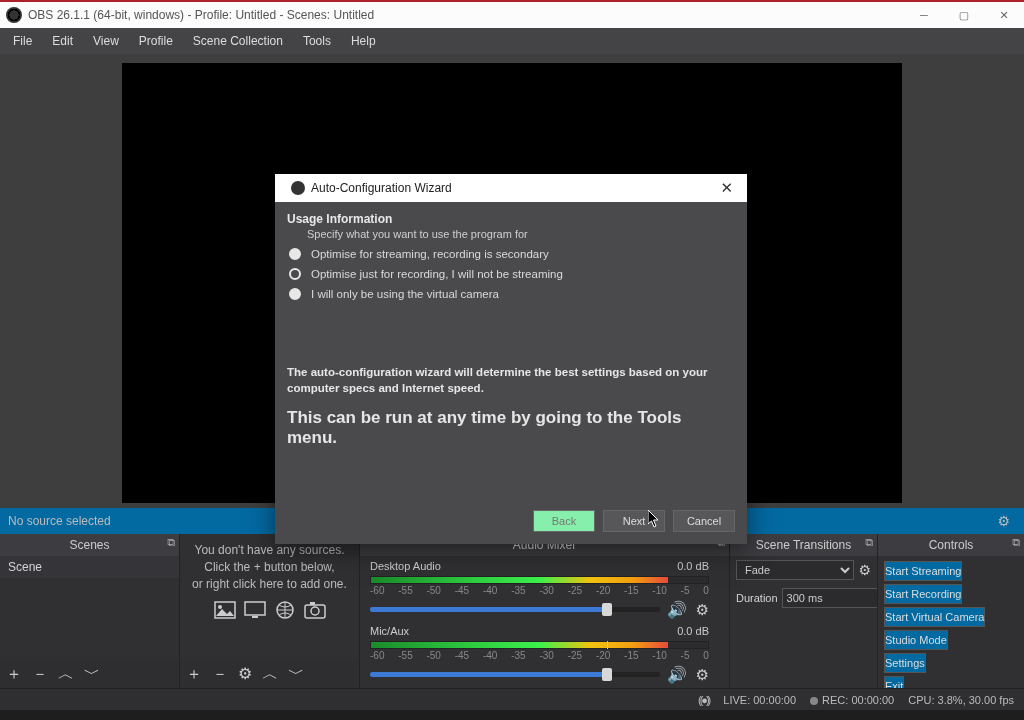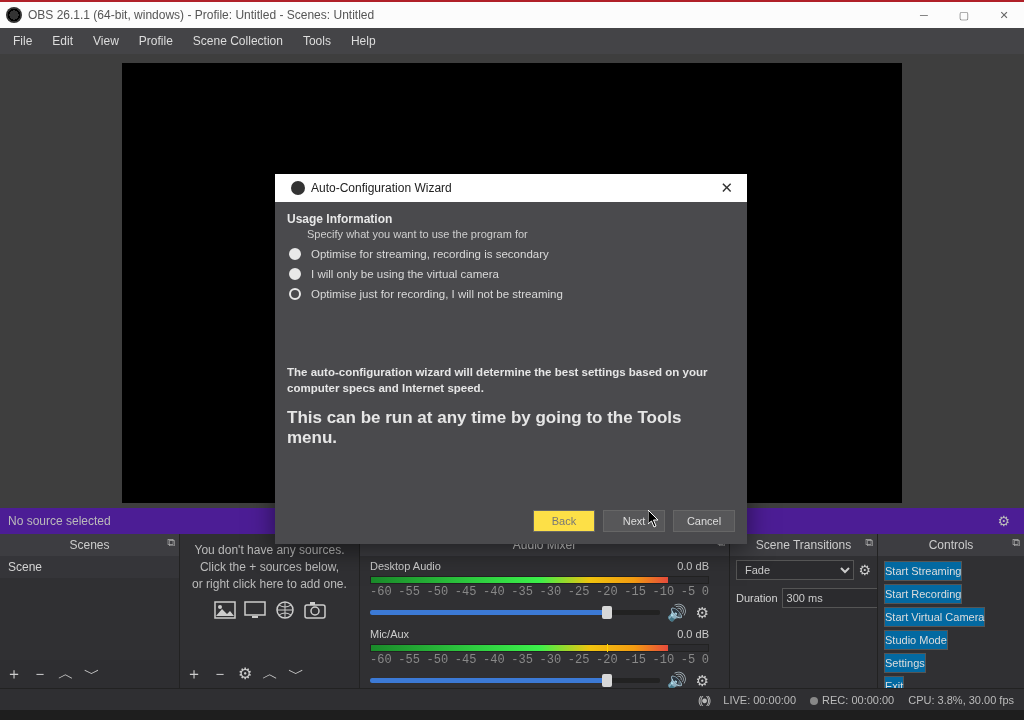--- a/index.html
+++ b/index.html
@@ -54,21 +54,21 @@
     position:relative;
   }
   .preview-canvas {
     width: 780px; height: 440px;
     background: #000;
     margin-top:4px;
   }
 
   
   .status-row {
-    height: 26px; background:#4c1d95;
+    height: 26px; background:#0369a1;
     display:flex; align-items:center; padding: 0 8px;
     color:#bbb;
     justify-content:space-between;
   }
   .status-row .gear { color:#bbb; font-size:14px; padding:2px 6px;}
 
   
   .docks {
     height: 154px;
     display:flex; background:#333336;
@@ -110,21 +110,21 @@
       #1a8a2a 0%, #2ecc40 30%, #3cf04b 50%, #f1c40f 65%, #f39c12 78%, #e74c3c 88%, #c0392b 100%);
     border:1px solid #222;
   }
   .mixer .meter .mask {
     position:absolute; right:0; top:0; bottom:0;
     background:#2c2c2f;
   }
   .mixer .meter .tick {
     position:absolute; top:-1px; bottom:-1px; width:1px; background:#ffd400;
   }
-  .mixer .scale { display:flex; justify-content:space-between; font-size:12px; color:#888; margin-top:1px;font-family:Liberation Mono, monospace;}
+  .mixer .scale { display:flex; justify-content:space-between; font-size:10px; color:#888; margin-top:1px;}
   .mixer .slider-row { display:flex; align-items:center; margin-top:4px; gap:8px;}
   .mixer .slider {
     flex:1; height:5px; background:#222; border-radius:2px; position:relative;
   }
   .mixer .slider .fill { position:absolute; left:0; top:0; bottom:0; background:#3c7ad6; border-radius:2px;}
   .mixer .slider .thumb { position:absolute; top:-4px; width:10px; height:13px; background:#d8d8d8; border-radius:2px;}
   .mixer .speaker-icon { color:#ccc; font-size:16px;}
   .mixer .gear-icon { color:#ccc; font-size:15px;}
 
   
@@ -186,21 +186,21 @@
   .dlg-body .desc2 { font-weight:bold; color:#e6e6e6; margin-top:12px; font-size:17px;}
   .dlg-buttons {
     height:38px; display:flex; align-items:center; justify-content:flex-end;
     gap:8px; padding:0 12px 8px;
   }
   .dlg-buttons button {
     width:62px; height:22px;
     background:#575759; border:1px solid #666; color:#ddd;
     font-size:11px;
   }
-  .dlg-buttons button:disabled { color:#777; background:#fde047;}
+  .dlg-buttons button:disabled { color:#777; background:#86efac;}
 
   .cursor {
     position:absolute; z-index:100;
     left:648px; top:510px;
     width:12px;height:18px;
     pointer-events:none;
   }
 
   svg { display:block; }
 
@@ -252,21 +252,21 @@
       <span class="tb-btn">－</span>
       <span class="tb-btn">︿</span>
       <span class="tb-btn">﹀</span>
     </div>
   </div>
 
   <div class="dock-panel sources">
     <div class="dock-body">
       <div class="msg">
         <div>You don't have any sources.</div>
-        <div>Click the + sources below,</div>
+        <div>Click the + button below,</div>
         <div>or right click here to add one.</div>
       </div>
       <div class="iconrow">
         <span class="src-icon">
           <svg width="22" height="18" viewBox="0 0 22 18">
               <rect x="1" y="1" width="20" height="16" fill="none" stroke="#ccc" stroke-width="1.5"></rect>
               <circle cx="6" cy="6" r="2" fill="#ccc"></circle>
               <path d="M2 15 L8 8 L13 13 L16 10 L20 15 Z" fill="#ccc"></path>
             </svg>
         </span>
@@ -432,26 +432,26 @@
   </div>
   <div class="dlg-body">
     <h4>Usage Information</h4>
     <div class="sub">Specify what you want to use the program for</div>
 
     <div class="opt">
       <span class="radio"></span>
       <span>Optimise for streaming, recording is secondary</span>
     </div>
     <div class="opt">
+      <span class="radio hollow"></span>
+      <span>Optimise just for recording, I will not be streaming</span>
+    </div>
+    <div class="opt">
       <span class="radio"></span>
       <span>I will only be using the virtual camera</span>
-    </div>
-    <div class="opt">
-      <span class="radio hollow"></span>
-      <span>Optimise just for recording, I will not be streaming</span>
     </div>
 
     <div class="desc">The auto-configuration wizard will determine the best settings based on your computer specs and Internet speed.</div>
     <div class="desc2">This can be run at any time by going to the Tools menu.</div>
   </div>
   <div class="dlg-buttons">
     <button disabled="">Back</button>
     <button>Next</button>
     <button>Cancel</button>
   </div>

